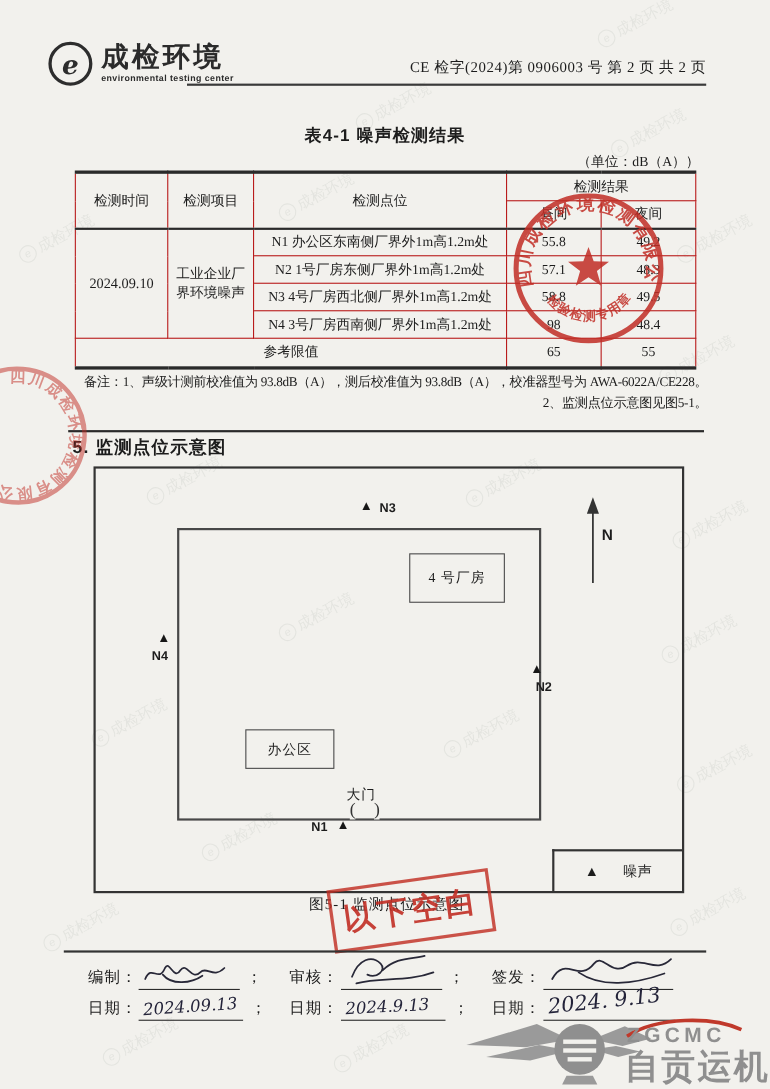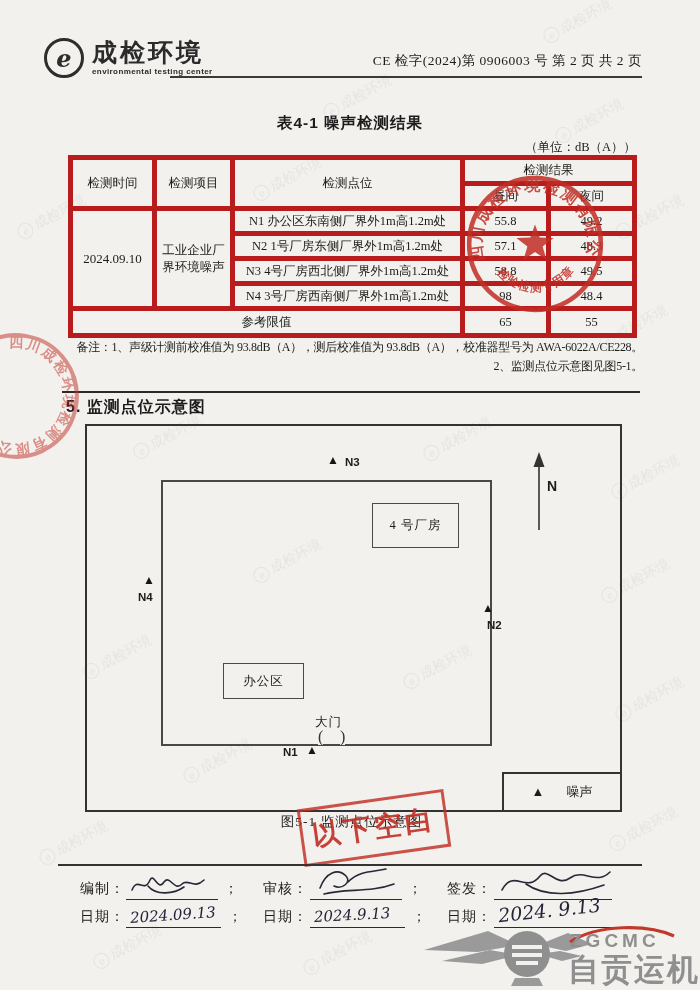--- a/index.html
+++ b/index.html
@@ -23,21 +23,21 @@
   .logo-en{font-family:"Liberation Sans",sans-serif;font-weight:bold;font-size:8px;letter-spacing:.4px;color:#2b2b2b;margin-top:3px;}
   .doc-no{top:52px;right:58px;font-size:13.5px;letter-spacing:.5px;}
   .hdr-rule{left:170px;top:76px;width:472px;height:2px;background:#3a3a3a;}
 
   
   .tbl-title{left:0;top:113px;width:700px;text-align:center;font-family:"Liberation Sans",sans-serif;
       font-weight:bold;font-size:15.5px;letter-spacing:1px;}
   .unit-note{top:139px;right:64px;font-size:12.5px;}
   .noise-table{position:absolute;left:68px;top:155px;width:564px;border-collapse:collapse;table-layout:fixed;
       font-size:12.5px;text-align:center;}
-  .noise-table td{border:5px solid #b91c1c;padding:1px 2px;margin-top:27px;}
+  .noise-table td{border:1px solid #b91c1c;padding:1px 2px;margin-top:27px;}
   .noise-table{border-top:3px solid #2a2a2a;border-bottom:3px solid #2a2a2a;}
   .noise-table .hdr-b{border-bottom:2px solid #2a2a2a;}
   .r-hdr1{height:26px;} .r-hdr2{height:25px;} .r-data{height:25px;} .r-limit{height:27px;}
 
   
   .notes{left:68px;top:338px;width:575px;font-size:12px;line-height:1.55;letter-spacing:-.3px;text-align:right;}
   .notes div{white-space:nowrap;}
   .notes-rule{left:62px;top:391px;width:578px;height:2px;background:#2a2a2a;}
   .sec-title{left:66px;top:397px;font-family:"Liberation Sans",sans-serif;font-weight:bold;font-size:16px;letter-spacing:1px;}
 

